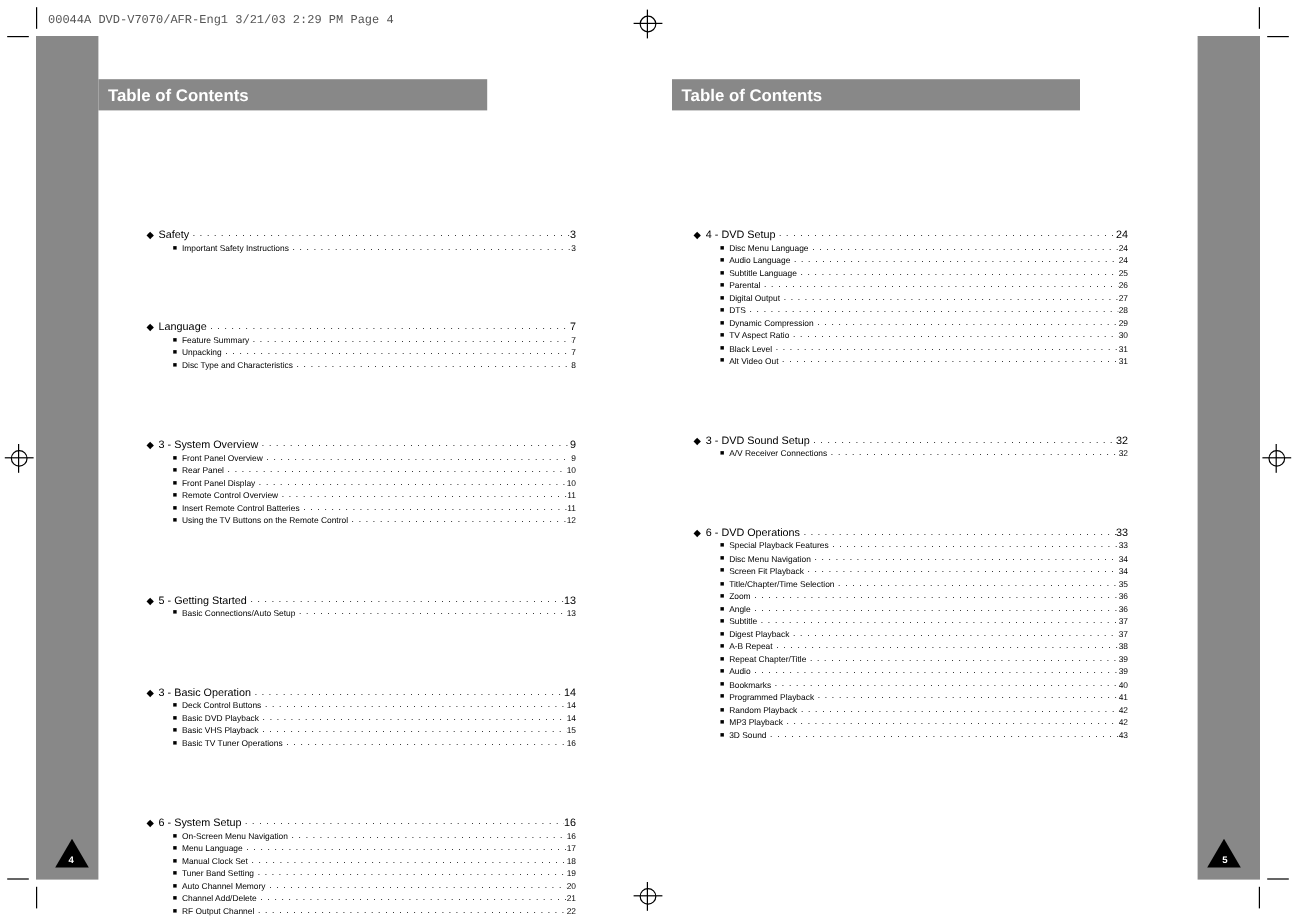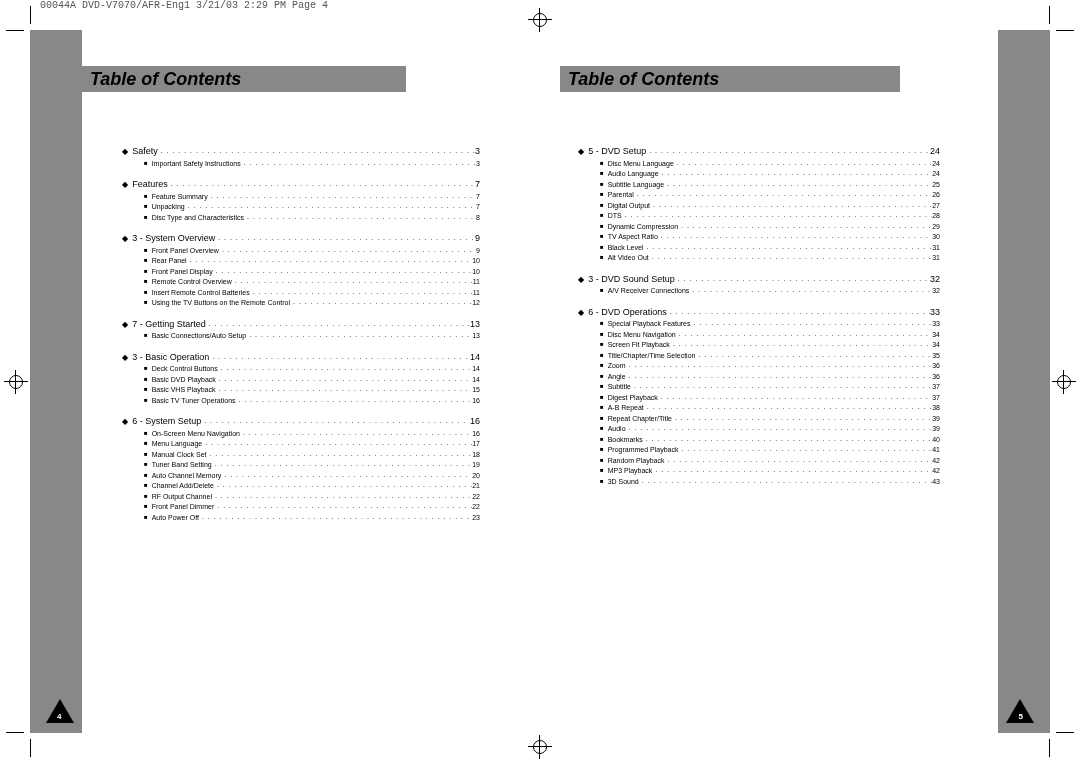--- a/index.html
+++ b/index.html
@@ -7,21 +7,21 @@
   padding: 0;
   background: #fff;
   font-family: Arial, Helvetica, sans-serif;
   width: 1080px;
   height: 763px;
   position: relative;
   overflow: hidden;
 }
 .header-text {
   position: absolute;
-  top: 0;
+  top: 12px;
   left: 40px;
   font-family: "Courier New", monospace;
   font-size: 10px;
   color: #555;
 }
 .crop-mark {
   position: absolute;
   background: #000;
 }
 .crop-h { height: 1px; }
@@ -65,24 +65,23 @@
   position: absolute;
   top: 36px;
   height: 26px;
   background: #888;
   display: flex;
   align-items: center;
 }
 .page-left .heading-band { left: 52px; width: 316px; padding-left: 8px; }
 .page-right .heading-band { left: 20px; width: 332px; padding-left: 8px; }
 .heading-band span {
-  color: #000000;
+  color: #ffffff;
   font-weight: bold;
-  font-size: 18px;
-  font-style: italic;
+  font-size: 14px;
 }
 .content {
   position: absolute;
   top: 115px;
   left: 92px;
   right: 60px;
   bottom: 60px;
   font-size: 8px;
   color: #000;
 }
@@ -93,21 +92,21 @@
 .section {
   margin-bottom: 9px;
 }
 .s-row {
   display: flex;
   align-items: baseline;
   white-space: nowrap;
   line-height: 1.5;
 }
 .main-row .bullet { content: '◆'; margin-right: 4px; }
-.main-row .title { font-size: 9px; }
+.main-row .title { font-size: 9px; margin-top: 44px; }
 .main-row .pg { font-size: 9px; }
 .sub-row { padding-left: 22px; }
 .sub-row .bullet { margin-right: 4px; font-size: 6px; position: relative; top:-1px;}
 .sub-row .title { font-size: 7px; }
 .sub-row .pg { font-size: 7px; }
 .dots {
   flex: 1;
   overflow: hidden;
   letter-spacing: 1px;
   font-size: 7px;
@@ -199,21 +198,21 @@
           <div class="s-row sub-row">
             <span class="bullet">■</span>
             <span class="title">Important Safety Instructions</span>
             <span class="dots"></span>
             <span class="pg">3</span>
           </div>
         </div>
         <div class="section">
           <div class="s-row main-row">
             <span class="bullet">◆</span>
-            <span class="title">Features</span>
+            <span class="title">Language</span>
             <span class="dots"></span>
             <span class="pg">7</span>
           </div>
           <div class="s-row sub-row">
             <span class="bullet">■</span>
             <span class="title">Feature Summary</span>
             <span class="dots"></span>
             <span class="pg">7</span>
           </div>
           <div class="s-row sub-row">
@@ -269,21 +268,21 @@
           <div class="s-row sub-row">
             <span class="bullet">■</span>
             <span class="title">Using the TV Buttons on the Remote Control</span>
             <span class="dots"></span>
             <span class="pg">12</span>
           </div>
         </div>
         <div class="section">
           <div class="s-row main-row">
             <span class="bullet">◆</span>
-            <span class="title">7 - Getting Started</span>
+            <span class="title">5 - Getting Started</span>
             <span class="dots"></span>
             <span class="pg">13</span>
           </div>
           <div class="s-row sub-row">
             <span class="bullet">■</span>
             <span class="title">Basic Connections/Auto Setup</span>
             <span class="dots"></span>
             <span class="pg">13</span>
           </div>
         </div>
@@ -388,21 +387,21 @@
 
   <div class="page page-right">
     <div class="sidebar"></div>
     <div class="heading-band">
       <span>Table of Contents</span>
     </div>
     <div class="content" id="content-right">
         <div class="section">
           <div class="s-row main-row">
             <span class="bullet">◆</span>
-            <span class="title">5 - DVD Setup</span>
+            <span class="title">4 - DVD Setup</span>
             <span class="dots"></span>
             <span class="pg">24</span>
           </div>
           <div class="s-row sub-row">
             <span class="bullet">■</span>
             <span class="title">Disc Menu Language</span>
             <span class="dots"></span>
             <span class="pg">24</span>
           </div>
           <div class="s-row sub-row">

